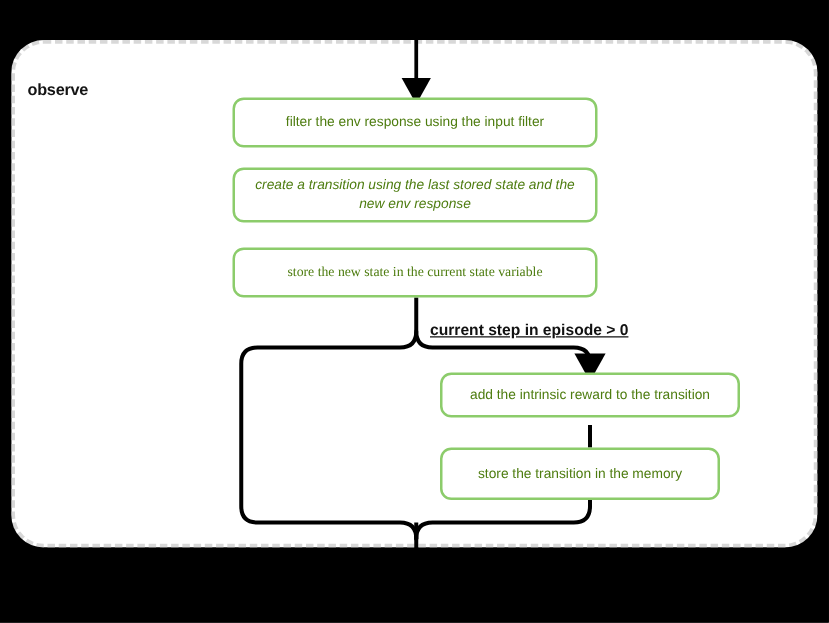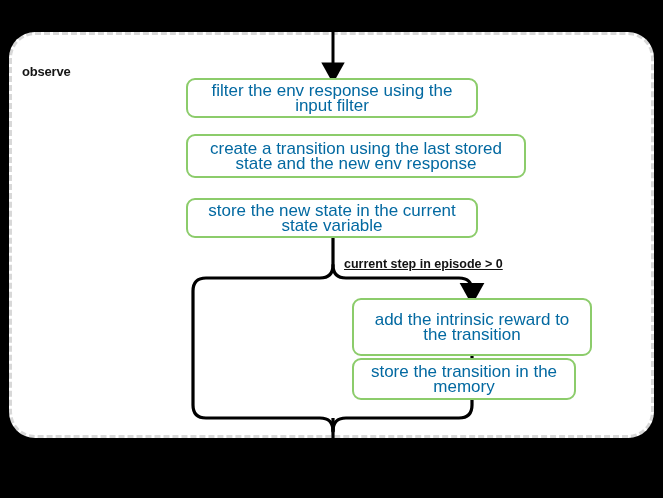--- a/index.html
+++ b/index.html
@@ -54,29 +54,29 @@
   .node {
     position: absolute;
     box-sizing: border-box;
     background: #ffffff;
     border: 2.5px solid #8ccc6b;
     border-radius: 9px;
     display: flex;
     align-items: center;
     justify-content: center;
     text-align: center;
-    color: #0369a1;
-    font-size: 17px;
+    color: #4d7c0f;
+    font-size: 11px;
     line-height: 15px;
     padding: 3px 10px;
   }
   #node-filter      { left: 186px; top: 78px;  width: 292px; height: 40px; }
-  #node-transition  { left: 186px; top: 134px; width: 340px; height: 44px; }
-  #node-store-state { left: 186px; top: 198px; width: 292px; height: 40px; }
-  #node-intrinsic   { left: 352px; top: 298px; width: 240px; height: 58px; }
+  #node-transition  { left: 186px; top: 134px; width: 292px; height: 44px; font-style: italic; }
+  #node-store-state { left: 186px; top: 198px; width: 292px; height: 40px; font-family: Liberation Serif, serif; }
+  #node-intrinsic   { left: 352px; top: 298px; width: 240px; height: 36px; }
   #node-memory      { left: 352px; top: 358px; width: 224px; height: 42px; }
 
   .edge-label {
     position: absolute;
     font-size: 12.5px;
     font-weight: bold;
     color: #121212;
     white-space: nowrap;
     text-decoration: underline;
   }

